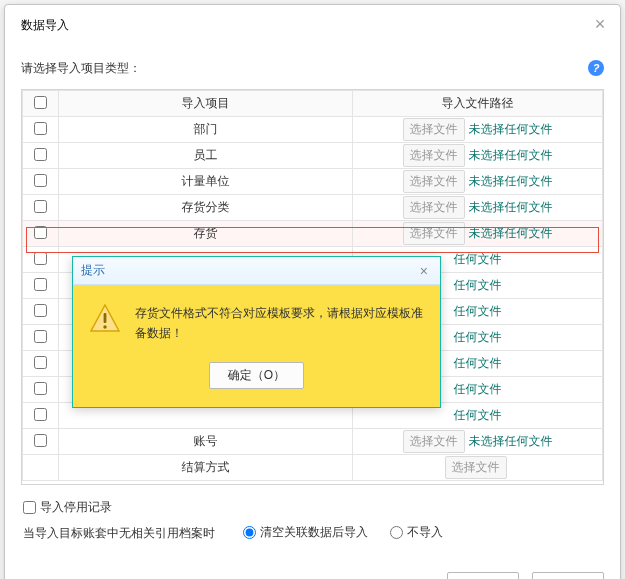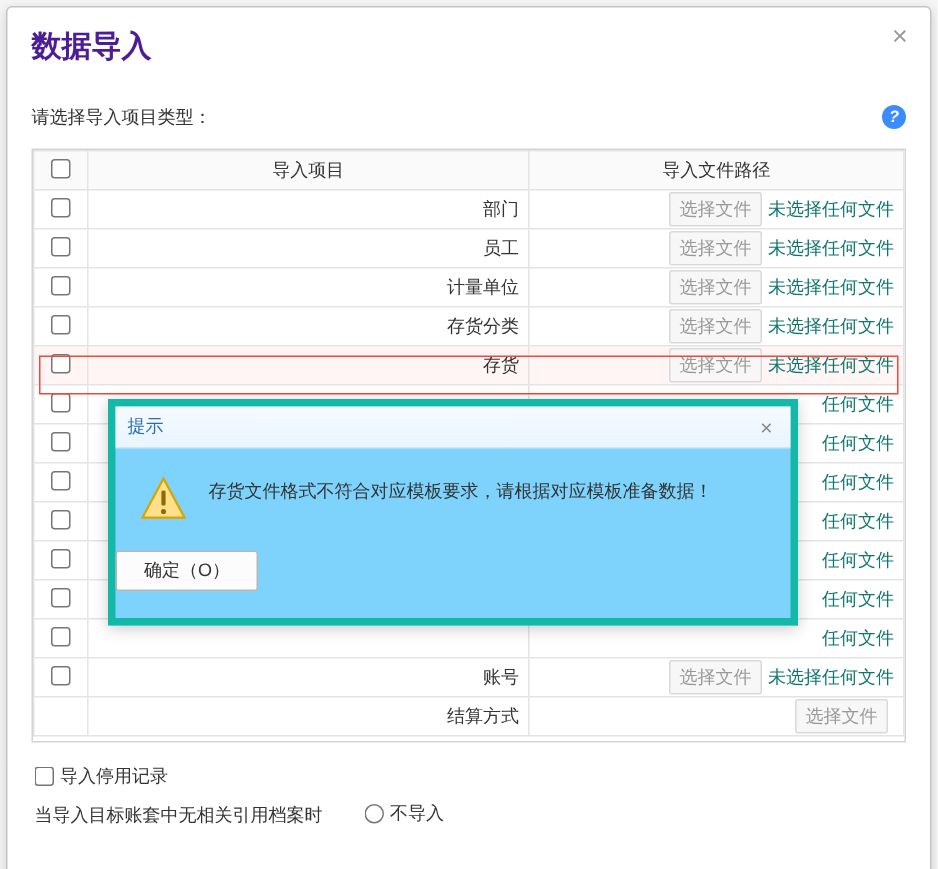--- a/index.html
+++ b/index.html
@@ -1,47 +1,47 @@
 <!DOCTYPE html>
 <html><head>
 <meta charset="utf-8">
 <style>
 *{box-sizing:border-box;margin:0;padding:0;font-family:"Microsoft YaHei",SimSun,Arial,sans-serif;font-size:12px;color:#333}
 body{background:#f5f5f5;padding:4px}
 .dialog{width:617px;background:#fff;border:1px solid #c4c4c4;border-radius:4px;box-shadow:0 2px 8px rgba(0,0,0,.15);position:relative}
 .dialog-header{padding:12px 16px 8px;position:relative}
-.dialog-title{font-size:20px;font-weight:700;color:#4c1d95}
+.dialog-title{font-size:12px;font-weight:400;color:#000000}
 .close-btn{position:absolute;right:10px;top:10px;width:20px;height:20px;cursor:pointer;color:#999;font-size:18px;line-height:18px;text-align:center}
 .dialog-body{padding:8px 16px 12px}
 .type-row{padding:10px 0 12px;display:flex;align-items:center;gap:4px;position:relative}
 .type-label{margin-right:12px}
 .radio-item{display:inline-flex;align-items:center;margin-right:18px;cursor:pointer}
 .radio-item input{margin-right:4px}
 .help-icon{position:absolute;right:0;top:10px;width:16px;height:16px;border-radius:50%;background:#3b8cff;color:#fff;font-style:italic;font-weight:bold;text-align:center;line-height:16px;font-size:11px;cursor:pointer}
 .grid-wrap{border:1px solid #d4d4d4;position:relative;height:396px;overflow:hidden}
 table{width:100%;border-collapse:collapse;table-layout:fixed}
-th,td{border:1px solid #e4e4e4;height:26px;padding:0 6px;text-align:right;vertical-align:middle}
+th,td{border:1px solid #e4e4e4;height:26px;padding:0 6px;text-align:center;vertical-align:middle}
 th{background:#fafafa;text-align:center;font-weight:400}
 col.ck{width:36px}
 col.proj{width:auto}
 col.path{width:250px}
 td.ck{text-align:center}
 .file-btn{display:inline-block;background:#f7f7f7;border:1px solid #d9d9d9;border-radius:2px;padding:2px 6px;color:#999;cursor:pointer;margin-right:4px;font-size:12px}
 .nofile{color:#0f766e}
 .row-highlight td{background:#fff5f5;}
 .highlight-border{position:absolute;border:1px solid #e74c3c;pointer-events:none;left:4px;right:4px;top:137px;height:26px}
-.sub-dialog{position:absolute;left:50px;top:166px;width:460px;background:#7dd3fc;border:5px solid #14b8a6;box-shadow:0 2px 10px rgba(0,0,0,.2)}
+.sub-dialog{position:absolute;left:50px;top:166px;width:369px;background:#fde047;border:1px solid #14b8a6;box-shadow:0 2px 10px rgba(0,0,0,.2)}
 .sub-header{background:linear-gradient(#f6fbff,#e9f4ff);border-bottom:1px solid #d0e4f5;padding:5px 8px;display:flex;align-items:center;justify-content:space-between}
 .sub-title{color:#2a6db3}
 .sub-close{color:#888;font-size:14px;cursor:pointer;padding:0 4px}
 .sub-body{padding:18px 16px 8px;display:flex;gap:14px}
 .warn-icon{width:32px;height:32px;flex:0 0 32px}
 .warn-icon svg{width:32px;height:32px}
 .sub-msg{line-height:1.7;color:#333}
-.sub-footer{text-align:left;padding:10px 0 18px}
+.sub-footer{text-align:center;padding:10px 0 18px}
 .ok-btn{display:inline-block;border:1px solid #b8b8b8;background:#fcfcfc;border-radius:2px;padding:4px 18px;cursor:pointer}
 .opts{padding:10px 2px 4px}
 .opt-row{display:flex;align-items:center;padding:4px 0}
 .opt-row label{display:inline-flex;align-items:center;margin-right:22px;cursor:pointer}
 .opt-row input{margin-right:4px}
 .dialog-footer{padding:10px 16px 16px;text-align:right}
 .ft-btn{display:inline-block;border:1px solid #b8b8b8;background:#fff;border-radius:2px;padding:6px 22px;margin-left:10px;cursor:pointer;font-size:13px}
 </style>
 </head>
 <body>
@@ -170,20 +170,23 @@
     <div class="opts">
       <div class="opt-row">
         <label>
             <input type="checkbox" style="">
             <span>导入停用记录</span>
           </label>
       </div>
       <div class="opt-row">
         <span style="margin-right:28px">当导入目标账套中无相关引用档案时</span>
         <span id="refopts"><label>
+              <input type="radio" name="refopt" checked="" style="">
+              <span>清空关联数据后导入</span>
+            </label><label>
               <input type="radio" name="refopt" style="">
               <span>不导入</span>
             </label></span>
       </div>
     </div>
   </div>
   <div class="dialog-footer">
     <span class="ft-btn">确定</span>
     <span class="ft-btn">取消</span>
   </div>

